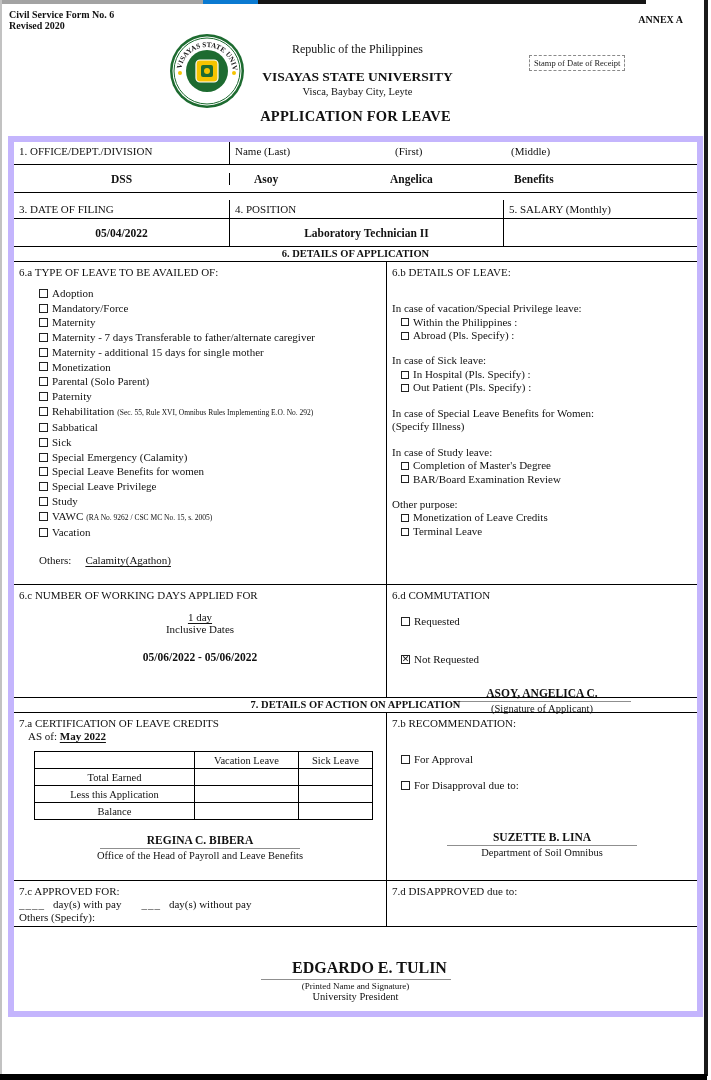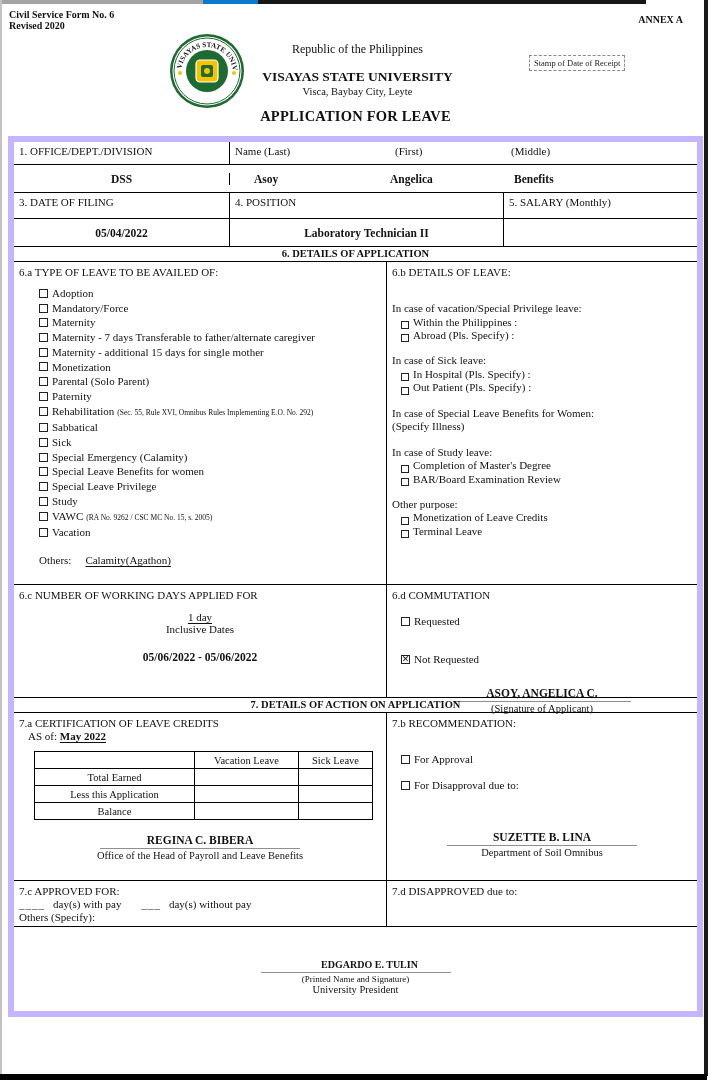--- a/index.html
+++ b/index.html
@@ -37,21 +37,21 @@
   .val { font-weight:bold; font-size:11.5px; }
   .center { text-align:center; }
 
   .r-names { height:22px; }
   .r-namevals { height:28px; align-items:center; }
   .c-office { width:215px; }
   .c-namehdr { flex:1; display:flex; }
   .nh1 { width:160px; } .nh2 { width:116px; } .nh3 { flex:1; }
   .r-namevals .nh1 { padding-left:24px; } .r-namevals .nh3 { padding-left:8px; }
 
-  .r-labels2 { height:26px; }
+  .r-labels2 { height:26px;align-items:flex-end; }
   .r-vals2 { height:28px; align-items:center; }
   .c-date { width:215px; } .c-pos { width:274px; } .c-sal { flex:1; }
 
   .sec-head { height:15px; text-align:center; font-weight:bold; font-size:10.5px; line-height:14px; }
 
   .r-6ab { height:323px; }
   .r-6cd { height:113px; }
   .r-7ab { height:168px; }
   .r-7cd { height:46px; }
   .r-foot { height:85px; }
@@ -66,21 +66,21 @@
   .leave-list { margin:6px 0 0 25px; }
   .leave-item { display:flex; align-items:baseline; font-size:11px; line-height:14.7px; }
   .leave-item .cb { align-self:center; }
   .note { font-size:7.5px; margin-left:3px; white-space:nowrap; }
   .others-line { margin:14px 0 0 25px; font-size:11px; display:flex; }
   .others-val { margin-left:14px; text-decoration:underline; text-underline-offset:2px; }
 
   .b-body { padding:0 4px 0 5px; font-size:11px; }
   .b-group { margin-top:12px; }
   .b-group .gh { line-height:13.5px; }
-  .b-item { display:flex; align-items:flex-end; margin-left:9px; line-height:13.4px; }
+  .b-item { display:flex; align-items:center; margin-left:9px; line-height:13.4px; }
   .b-item .cb { width:8px; height:8px; }
 
   .c6c-days { margin-top:8px; text-align:center; font-size:11px; }
   .u { text-decoration:underline; text-underline-offset:2px; }
   .c6c-dates { margin-top:16px; text-align:center; font-size:11.5px; font-weight:bold; }
 
   .commut-opts { display:flex; gap:26px; margin:12px 0 0 14px; font-size:11px;flex-direction:column; }
   .commut-opts .opt { display:flex; align-items:center; }
 
   .sig { text-align:center; }
@@ -420,20 +420,20 @@
       </div>
       <div style="font-size:11px;padding:1px 5px 0;">Others (Specify):</div>
     </div>
     <div class="cell col-r bl">
       <div class="sec-title">7.d DISAPPROVED due to:</div>
     </div>
   </div>
 
   <div class="row r-foot" style="display:block;">
     <div class="sig foot-box">
-      <div class="sig-name" style="font-size:10px;padding-left:28px;">EDGARDO E. TULIN</div>
+      <div class="sig-name" style="font-size:16px;padding-left:28px;">EDGARDO E. TULIN</div>
       <div class="sig-line" style="width:190px;"></div>
       <div class="sig-cap" style="font-size:9px;">(Printed Name and Signature)</div>
       <div class="sig-cap">University President</div>
     </div>
   </div>
 
 </div>
 
 </body></html>

